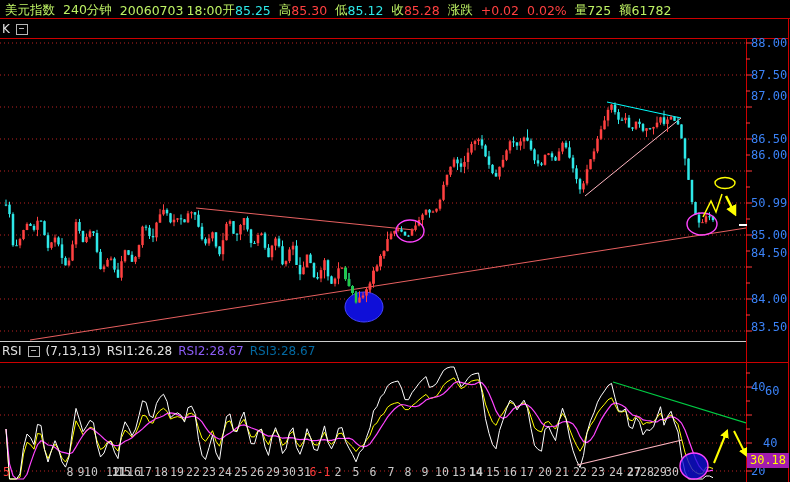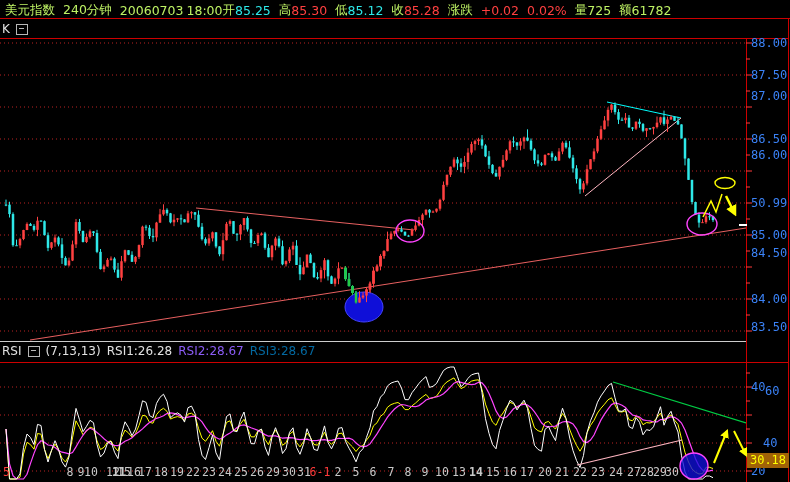--- a/index.html
+++ b/index.html
@@ -15,21 +15,21 @@
   #k-header{left:2px;top:22px;}
   #rsi-header{left:2px;top:344px;}
   .minbox{width:10px;height:9px;border:1px solid #b8b8b8;display:inline-block;position:relative;}
   .minbox::after{content:"";position:absolute;left:2px;top:3px;width:5px;height:1px;background:#b8b8b8;}
   .axis-label{position:absolute;left:751px;color:#3b82f6;z-index:2;
               font-family:"DejaVu Sans Mono","Liberation Mono",monospace;font-size:12px;line-height:14px;}
   .date-label{position:absolute;top:465px;color:#c8c8c8;z-index:2;transform:translateX(-50%);
               font-family:"DejaVu Sans Mono","Liberation Mono",monospace;font-size:11.5px;}
   .date-label.red{color:#ff3b3b;}
   #rsi-badge{position:absolute;left:747px;top:453px;width:42px;height:15px;z-index:5;
-             background:#a16207;color:#ffff00;font-size:12px;line-height:15px;text-align:center;
+             background:#a21caf;color:#ffff00;font-size:12px;line-height:15px;text-align:center;
              font-family:"DejaVu Sans Mono","Liberation Mono",monospace;}
   svg{position:absolute;left:0;top:0;z-index:1;}
 </style>
 </head>
 <body>
 
 <div class="screen">
 
   <div class="quote-bar"><span class="w">美元指数</span><span class="w gap">240分钟</span><span class="w gap">20060703</span><span class="w sgap">18:00</span><span class="w">开</span><span class="cy">85.25</span><span class="w gap">高</span><span class="rd">85.30</span><span class="w gap">低</span><span class="cy">85.12</span><span class="w gap">收</span><span class="rd">85.28</span><span class="w gap">涨跌</span><span class="rd gap">+0.02</span><span class="rd gap">0.02%</span><span class="w gap">量</span><span class="w">725</span><span class="w gap">额</span><span class="w">61782</span>
   </div>
@@ -615,20 +615,20 @@
       <div class="date-label" style="left: 459px;">13</div>
       <div class="date-label" style="left: 476px; font-weight: bold;">14</div>
       <div class="date-label" style="left: 493px;">15</div>
       <div class="date-label" style="left: 510px;">16</div>
       <div class="date-label" style="left: 527px;">17</div>
       <div class="date-label" style="left: 545px;">20</div>
       <div class="date-label" style="left: 562px;">21</div>
       <div class="date-label" style="left: 580px;">22</div>
       <div class="date-label" style="left: 598px;">23</div>
       <div class="date-label" style="left: 616px;">24</div>
-      <div class="date-label" style="left: 634px;">27</div>
+      <div class="date-label" style="left: 634px; font-weight: bold;">27</div>
       <div class="date-label" style="left: 647px;">28</div>
       <div class="date-label" style="left: 660px;">29</div>
       <div class="date-label" style="left: 672px;">30</div>
     </div>
 
   <div id="rsi-badge">30.18</div>
 </div>
 
 </body></html>

